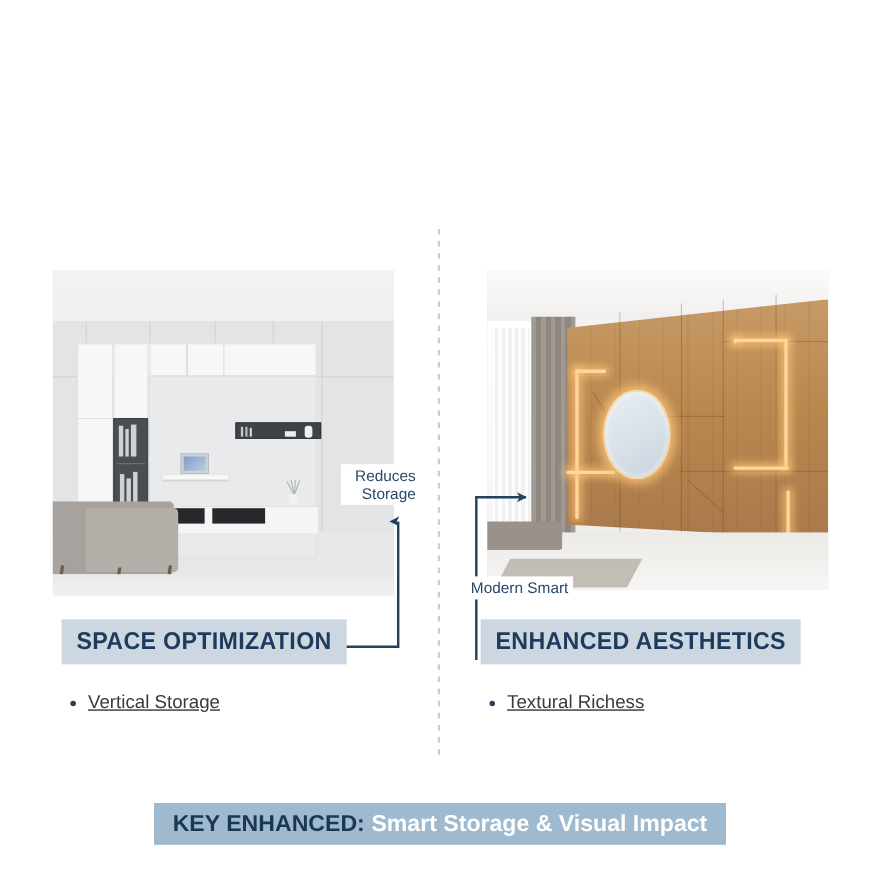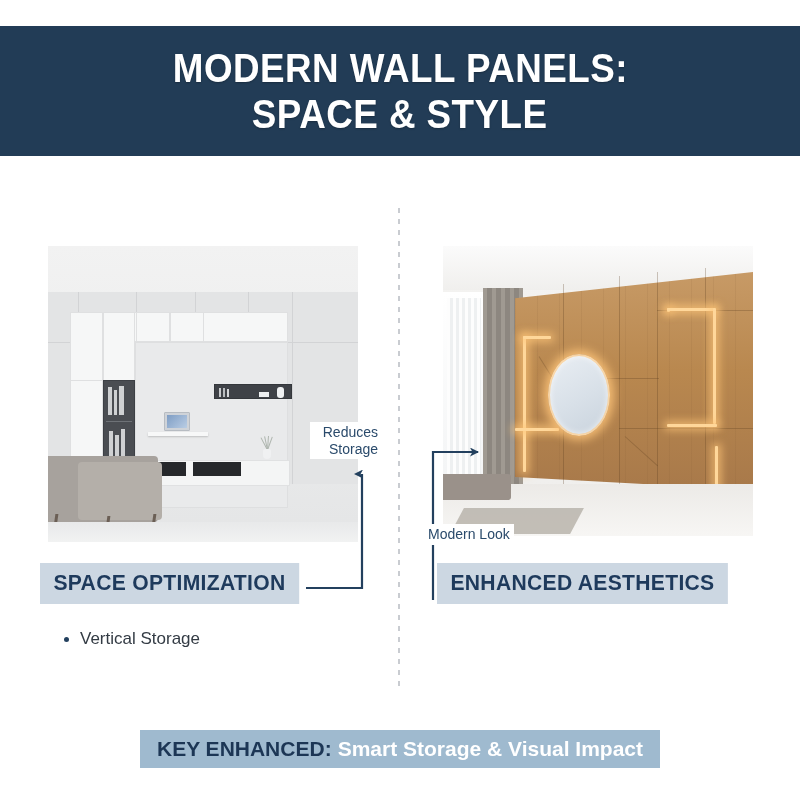--- a/index.html
+++ b/index.html
@@ -178,25 +178,25 @@
     font-family: "Liberation Sans Narrow", "Liberation Sans", sans-serif;
     font-weight: bold;
     font-size: 22px;
     letter-spacing: 0.3px;
     padding: 7px 14px 8px 14px;
     white-space: nowrap;
     transform: scaleX(0.96);
     transform-origin: left center;
   }
   .sec-head-wrap { position: absolute; }
-  .sec-head-left  { left: 40px;  top: 563px; }
+  .sec-head-left  { left: 56px;  top: 563px; }
   .sec-head-right { left: 437px; top: 563px; }
 
   
-  .bullets { position: absolute; list-style: none; }
+  .bullets { position: absolute; list-style: none; text-decoration: underline; }
   .bullets-left  { left: 62px;  top: 626px; }
   .bullets-right { left: 443px; top: 626px; }
   .bullets li {
     position: relative;
     padding-left: 18px;
     color: #333b44;
     font-size: 17px;
     line-height: 26px;
     white-space: nowrap;
   }
@@ -229,24 +229,20 @@
     white-space: nowrap;
   }
   .footer-label { color: #1c3655; }
   .footer-value { color: #ffffff; }
 </style>
 </head>
 <body>
 
 <div id="infographic">
 
-  <div class="header-band">
-    <div class="header-line">MODERN WALL PANELS:</div>
-    <div class="header-line">SPACE &amp; STYLE</div>
-  </div>
 
   <div class="divider"></div>
 
   <div class="column col-left">
     <div class="photo photo-left">
       <div class="lp-wall"></div>
       <div class="lp-backwall"></div>
       <div class="lp-gl" style="left:30px;"></div>
       <div class="lp-gl" style="left:88px;"></div>
       <div class="lp-gl" style="left:147px;"></div>
@@ -351,33 +347,34 @@
       </marker>
     </defs>
 
     <path d="M306 588 L362 588 L362 474" fill="none" stroke="#23405e" stroke-width="2.2" marker-end="url(#arrow-up)"></path>
 
     <path d="M433 600 L433 452 L478 452" fill="none" stroke="#23405e" stroke-width="2.2" marker-end="url(#arrow-right)"></path>
   </svg>
 
   <div class="callout callout-reduces">Reduces
 Storage</div>
-  <div class="callout callout-modern">Modern Look</div>
+  <div class="callout callout-modern">Modern Smart</div>
 
   <div class="sec-head-wrap sec-head-left">
     <span class="sec-head">SPACE OPTIMIZATION</span>
   </div>
   <div class="sec-head-wrap sec-head-right">
     <span class="sec-head">ENHANCED AESTHETICS</span>
   </div>
 
   <ul class="bullets bullets-left">
     <li>Vertical Storage</li>
   </ul>
   <ul class="bullets bullets-right">
+    <li>Textural Richess</li>
   </ul>
 
   <div class="footer-banner">
     <span class="footer-label">KEY ENHANCED:</span>
     <span class="footer-value">Smart Storage &amp; Visual Impact</span>
   </div>
 
 </div>
 
 </body></html>

